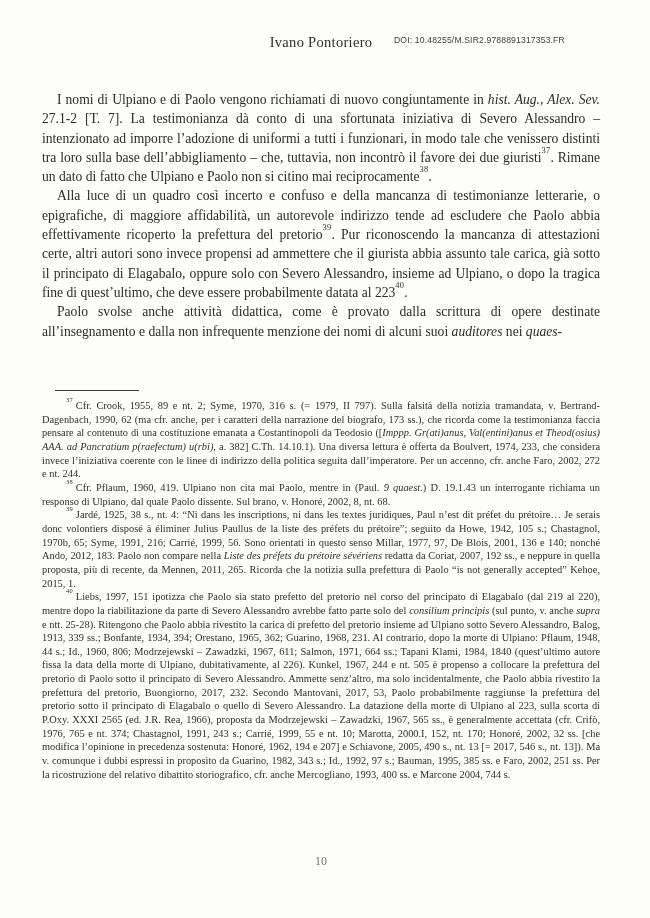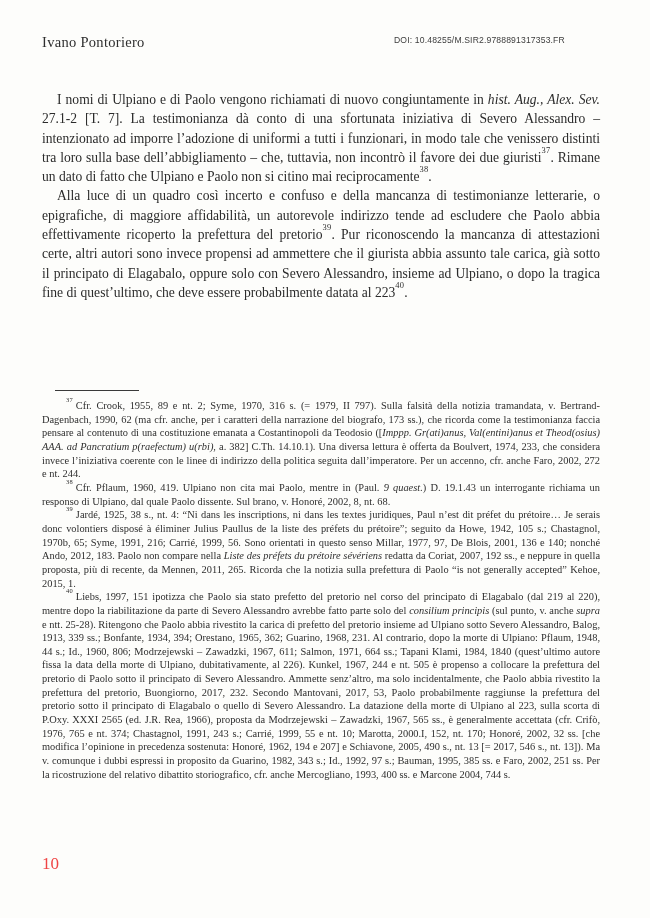--- a/index.html
+++ b/index.html
@@ -7,21 +7,21 @@
     position:relative;
     width:650px;height:918px;
     margin:0 auto;
     background:#fdfdfb;
     color:#2b2b2b;
     font-family:"Liberation Serif","DejaVu Serif",serif;
     overflow:hidden;
   }
   .running-header{
     position:absolute;top:34px;left:42px;width:558px;
-    text-align:left;
+    text-align:center;
     font-size:14.5px;letter-spacing:.3px;color:#2e2e2e;
   }
   .doi{
     position:absolute;top:35px;left:394px;
     font-family:"Liberation Sans","DejaVu Sans",sans-serif;
     font-size:8.6px;letter-spacing:.15px;color:#3d3d3d;
     white-space:nowrap;
   }
   .body-text{
     position:absolute;top:80px;left:42px;width:558px;
@@ -45,35 +45,36 @@
   .footnotes{
     font-size:10.4px;line-height:13.65px;
     text-align:justify;
     hyphens:auto;-webkit-hyphens:auto;
     color:#2e2e2e;
   }
   .footnotes p{margin:0;text-indent:24px;}
   .fn-num{margin-right:3px;}
   .page-number{
     position:absolute;top:854px;left:42px;width:558px;
-    font-size:17px;color:#ef4444;
+    text-align:center;font-size:12px;color:#737373;
   }
 </style>
 </head>
 <body>
 
 <div class="page">
 
   <div class="running-header">Ivano Pontoriero</div>
 
   <div class="doi">DOI: 10.48255/M.SIR2.9788891317353.FR</div>
 
   <div class="body-text">
     <p><span>I nomi di Ulpiano e di Paolo vengono richiamati di nuovo congiuntamente in </span><span class="it">hist. Aug., Alex. Sev.</span><span> 27.1-2 [T. 7]. La testimonianza dà conto di una sfortunata iniziativa di Severo Alessandro – intenzionato ad imporre l’adozione di uniformi a tutti i funzionari, in modo tale che venissero distinti tra loro sulla base dell’abbigliamento – che, tuttavia, non incontrò il favore dei due giuristi</span><sup>37</sup><span>. Rimane un dato di fatto che Ulpiano e Paolo non si citino mai reciprocamente</span><sup>38</sup><span>.</span></p>
     <p><span>Alla luce di un quadro così incerto e confuso e della mancanza di testimonianze letterarie, o epigrafiche, di maggiore affidabilità, un autorevole indirizzo tende ad escludere che Paolo abbia effettivamente ricoperto la prefettura del pretorio</span><sup>39</sup><span>. Pur riconoscendo la mancanza di attestazioni certe, altri autori sono invece propensi ad ammettere che il giurista abbia assunto tale carica, già sotto il principato di Elagabalo, oppure solo con Severo Alessandro, insieme ad Ulpiano, o dopo la tragica fine di quest’ultimo, che deve essere probabilmente datata al 223</span><sup>40</sup><span>.</span></p>
+    <p><span>Paolo svolse anche attività didattica, come è provato dalla scrittura di opere destinate all’insegnamento e dalla non infrequente menzione dei nomi di alcuni suoi </span><span class="it">auditores</span><span> nei </span><span class="it">quaes-</span></p>
   </div>
 
   <div class="footnote-area">
     <hr class="fn-rule">
     <div class="footnotes">
       <p><sup class="fn-num">37</sup><span><span>Cfr. Crook, 1955, 89 e nt. 2; Syme, 1970, 316 s. (= 1979, II 797). Sulla falsità della notizia tramandata, v. Bertrand-Dagenbach, 1990, 62 (ma cfr. anche, per i caratteri della narrazione del biografo, 173 ss.), che ricorda come la testimonianza faccia pensare al contenuto di una costituzione emanata a Costantinopoli da Teodosio ([</span><span class="it">Imppp. Gr(ati)anus, Val(entini)anus et Theod(osius) AAA. ad Pancratium p(raefectum) u(rbi)</span><span>, a. 382] C.Th. 14.10.1). Una diversa lettura è offerta da Boulvert, 1974, 233, che considera invece l’iniziativa coerente con le linee di indirizzo della politica seguita dall’imperatore. Per un accenno, cfr. anche Faro, 2002, 272 e nt. 244.</span></span></p>
       <p><sup class="fn-num">38</sup><span><span>Cfr. Pflaum, 1960, 419. Ulpiano non cita mai Paolo, mentre in (Paul. </span><span class="it">9 quaest.</span><span>) D. 19.1.43 un interrogante richiama un responso di Ulpiano, dal quale Paolo dissente. Sul brano, v. Honoré, 2002, 8, nt. 68.</span></span></p>
       <p><sup class="fn-num">39</sup><span><span>Jardé, 1925, 38 s., nt. 4: “Ni dans les inscriptions, ni dans les textes juridiques, Paul n’est dit préfet du prétoire… Je serais donc volontiers disposé à éliminer Julius Paullus de la liste des préfets du prétoire”; seguito da Howe, 1942, 105 s.; Chastagnol, 1970b, 65; Syme, 1991, 216; Carrié, 1999, 56. Sono orientati in questo senso Millar, 1977, 97, De Blois, 2001, 136 e 140; nonché Ando, 2012, 183. Paolo non compare nella </span><span class="it">Liste des préfets du prétoire sévériens</span><span> redatta da Coriat, 2007, 192 ss., e neppure in quella proposta, più di recente, da Mennen, 2011, 265. Ricorda che la notizia sulla prefettura di Paolo “is not generally accepted” Kehoe, 2015, 1.</span></span></p>
       <p><sup class="fn-num">40</sup><span><span>Liebs, 1997, 151 ipotizza che Paolo sia stato prefetto del pretorio nel corso del principato di Elagabalo (dal 219 al 220), mentre dopo la riabilitazione da parte di Severo Alessandro avrebbe fatto parte solo del </span><span class="it">consilium principis</span><span> (sul punto, v. anche </span><span class="it">supra</span><span> e ntt. 25-28). Ritengono che Paolo abbia rivestito la carica di prefetto del pretorio insieme ad Ulpiano sotto Severo Alessandro, Balog, 1913, 339 ss.; Bonfante, 1934, 394; Orestano, 1965, 362; Guarino, 1968, 231. Al contrario, dopo la morte di Ulpiano: Pflaum, 1948, 44 s.; Id., 1960, 806; Modrzejewski – Zawadzki, 1967, 611; Salmon, 1971, 664 ss.; Tapani Klami, 1984, 1840 (quest’ultimo autore fissa la data della morte di Ulpiano, dubitativamente, al 226). Kunkel, 1967, 244 e nt. 505 è propenso a collocare la prefettura del pretorio di Paolo sotto il principato di Severo Alessandro. Ammette senz’altro, ma solo incidentalmente, che Paolo abbia rivestito la prefettura del pretorio, Buongiorno, 2017, 232. Secondo Mantovani, 2017, 53, Paolo probabilmente raggiunse la prefettura del pretorio sotto il principato di Elagabalo o quello di Severo Alessandro. La datazione della morte di Ulpiano al 223, sulla scorta di P.Oxy. XXXI 2565 (ed. J.R. Rea, 1966), proposta da Modrzejewski – Zawadzki, 1967, 565 ss., è generalmente accettata (cfr. Crifò, 1976, 765 e nt. 374; Chastagnol, 1991, 243 s.; Carrié, 1999, 55 e nt. 10; Marotta, 2000.I, 152, nt. 170; Honoré, 2002, 32 ss. [che modifica l’opinione in precedenza sostenuta: Honoré, 1962, 194 e 207] e Schiavone, 2005, 490 s., nt. 13 [= 2017, 546 s., nt. 13]). Ma v. comunque i dubbi espressi in proposito da Guarino, 1982, 343 s.; Id., 1992, 97 s.; Bauman, 1995, 385 ss. e Faro, 2002, 251 ss. Per la ricostruzione del relativo dibattito storiografico, cfr. anche Mercogliano, 1993, 400 ss. e Marcone 2004, 744 s.</span></span></p>
     </div>

